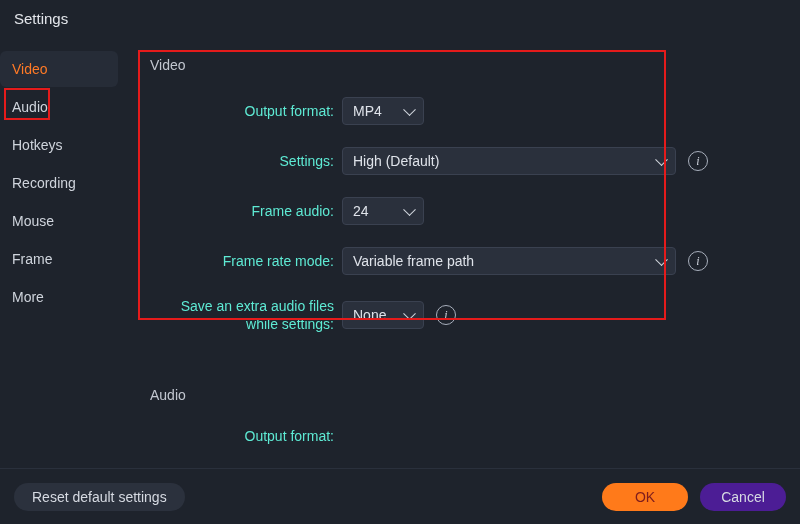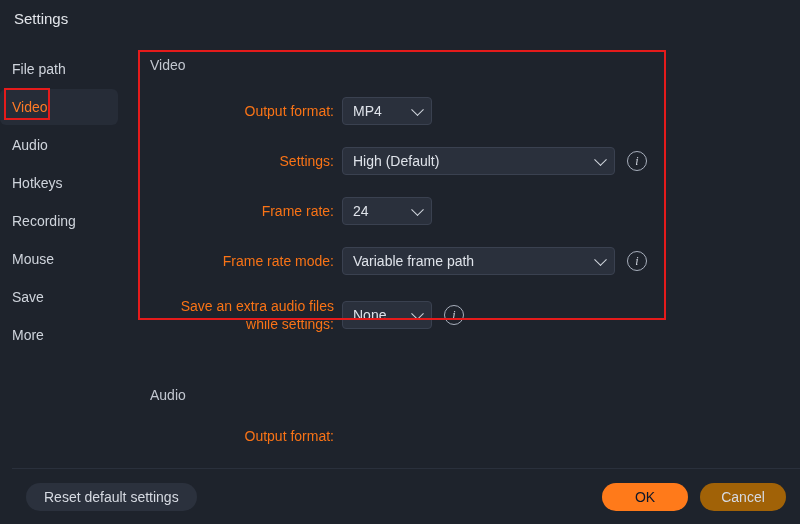--- a/index.html
+++ b/index.html
@@ -61,21 +61,21 @@
   .section-block { padding: 6px 6px 10px 6px; }
   .row {
     display: flex;
     align-items: center;
     margin-bottom: 22px;
   }
   .row .label {
     width: 198px;
     text-align: right;
     padding-right: 8px;
-    color: #f97316;
+    color: #5eead4;
     line-height: 1.3;
   }
   .row .label.multi { white-space: pre-line; }
   .row .controls {
     display: flex;
     align-items: center;
     gap: 12px;
   }
 
   
@@ -96,22 +96,22 @@
     content: "";
     position: absolute;
     right: 9px;
     top: 50%;
     width: 8px; height: 8px;
     border-right: 1.5px solid #cfd4dc;
     border-bottom: 1.5px solid #cfd4dc;
     transform: translateY(-65%) rotate(45deg);
     pointer-events: none;
   }
-  .w-sm { width: 90px; }
-  .w-lg { width: 273px; text-align: right; }
+  .w-sm { width: 82px; }
+  .w-lg { width: 334px; text-align: right; }
 
   
   .info-icon {
     width: 20px; height: 20px;
     border: 1.3px solid #a9b0bd;
     border-radius: 50%;
     display: inline-flex;
     align-items: center; justify-content: center;
     font-family: Georgia, serif;
     font-style: italic;
@@ -123,21 +123,21 @@
   
   .hl-box {
     position: absolute;
     border: 2px solid #e51b1b;
     pointer-events: none;
   }
 
   
   .footer {
     position: absolute;
-    left: 12px; right: 0; bottom: 0;
+    left: 0; right: 0; bottom: 0;
     height: 56px;
     border-top: 1px solid #2a303c;
     display: flex;
     align-items: center;
     padding: 0 14px;
     background: #1e232c;
   }
   .btn {
     display: inline-flex;
     align-items: center; justify-content: center;
@@ -145,49 +145,48 @@
     padding: 6px 18px;
     font-size: 14px;
     cursor: pointer;
   }
   .btn-ghost {
     background: #2b313d;
     color: #d6dae2;
   }
   .btn-primary {
     background: #ff7a1a;
-    color: #0f172a;
+    color: #7f1d1d;
     font-weight: 500;
     min-width: 86px;
   }
   .btn-secondary {
-    background: #a16207;
+    background: #4c1d95;
     color: #d6dae2;
     min-width: 86px;
   }
   .footer-spacer { flex: 1; }
   .footer .btn + .btn { margin-left: 12px; }
 
   
   .main::-webkit-scrollbar { width: 0; }
 </style>
 </head>
 <body>
 
 <div class="title-bar">Settings</div>
 
 <div class="body-flex">
   <div class="sidebar">
-    <div class="sidebar-item"><span>File path</span></div>
     <div class="sidebar-item active"><span>Video</span></div>
     <div class="sidebar-item"><span>Audio</span></div>
     <div class="sidebar-item"><span>Hotkeys</span></div>
     <div class="sidebar-item"><span>Recording</span></div>
     <div class="sidebar-item"><span>Mouse</span></div>
-    <div class="sidebar-item"><span>Save</span></div>
+    <div class="sidebar-item"><span>Frame</span></div>
     <div class="sidebar-item"><span>More</span></div>
   </div>
 
   <div class="main">
 
     <div class="section-block">
       <div class="section-title">Video</div>
 
       <div class="row">
         <div class="label">Output format:</div>
@@ -202,21 +201,21 @@
         <div class="label">Settings:</div>
         <div class="controls">
           <div class="dropdown w-lg">
               <span>High (Default)</span>
             </div>
           <div class="info-icon">i</div>
         </div>
       </div>
 
       <div class="row">
-        <div class="label">Frame rate:</div>
+        <div class="label">Frame audio:</div>
         <div class="controls">
           <div class="dropdown w-sm">
               <span>24</span>
             </div>
         </div>
       </div>
 
       <div class="row">
         <div class="label">Frame rate mode:</div>
         <div class="controls">

